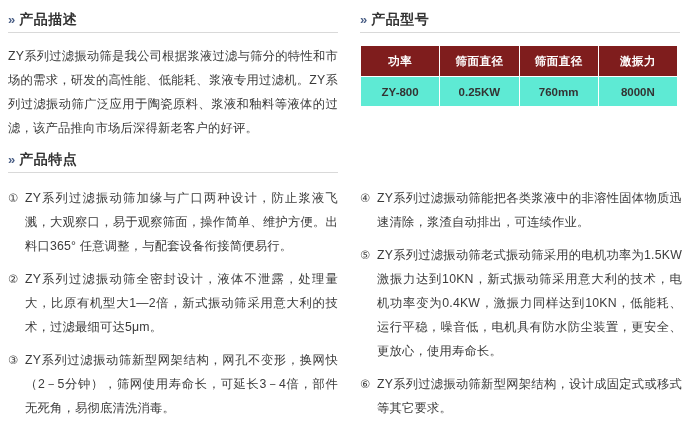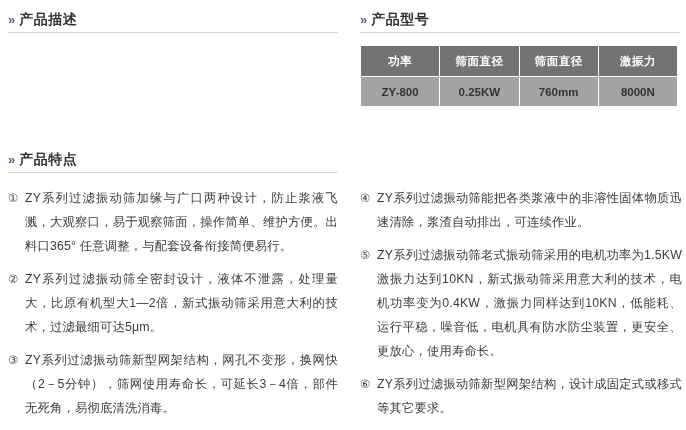--- a/index.html
+++ b/index.html
@@ -78,28 +78,28 @@
   }
   table.spec th, table.spec td {
     border: 1px solid #ffffff;
     text-align: center;
     font-size: 11.5px;
     height: 29px;
     padding: 0;
     color: #333333;
   }
   table.spec thead th {
-    background: #737373;
+    background: #7f1d1d;
     color: #ffffff;
     font-weight: bold;
     letter-spacing: 0.5px;
     height: 30px;
   }
   table.spec tbody td {
-    background: #a3a3a3;
+    background: #5eead4;
     font-weight: bold;
   }
   table.spec tbody tr:nth-child(even) td {
     background: #e2e2e2;
   }
 
   
   .features-head {
     position: absolute;
     left: 8px;
@@ -143,20 +143,21 @@
 </head>
 <body>
 
 <div class="page">
 
   <div class="col-left">
     <div class="section-head">
       <span class="chev">»</span>
       <span class="section-title">产品描述</span>
     </div>
+    <div class="desc-body">ZY系列过滤振动筛是我公司根据浆液过滤与筛分的特性和市场的需求，研发的高性能、低能耗、浆液专用过滤机。ZY系列过滤振动筛广泛应用于陶瓷原料、浆液和釉料等液体的过滤，该产品推向市场后深得新老客户的好评。</div>
   </div>
 
   <div class="col-right-top">
     <div class="section-head">
       <span class="chev">»</span>
       <span class="section-title">产品型号</span>
     </div>
     <table class="spec">
       <thead>
         <tr>

